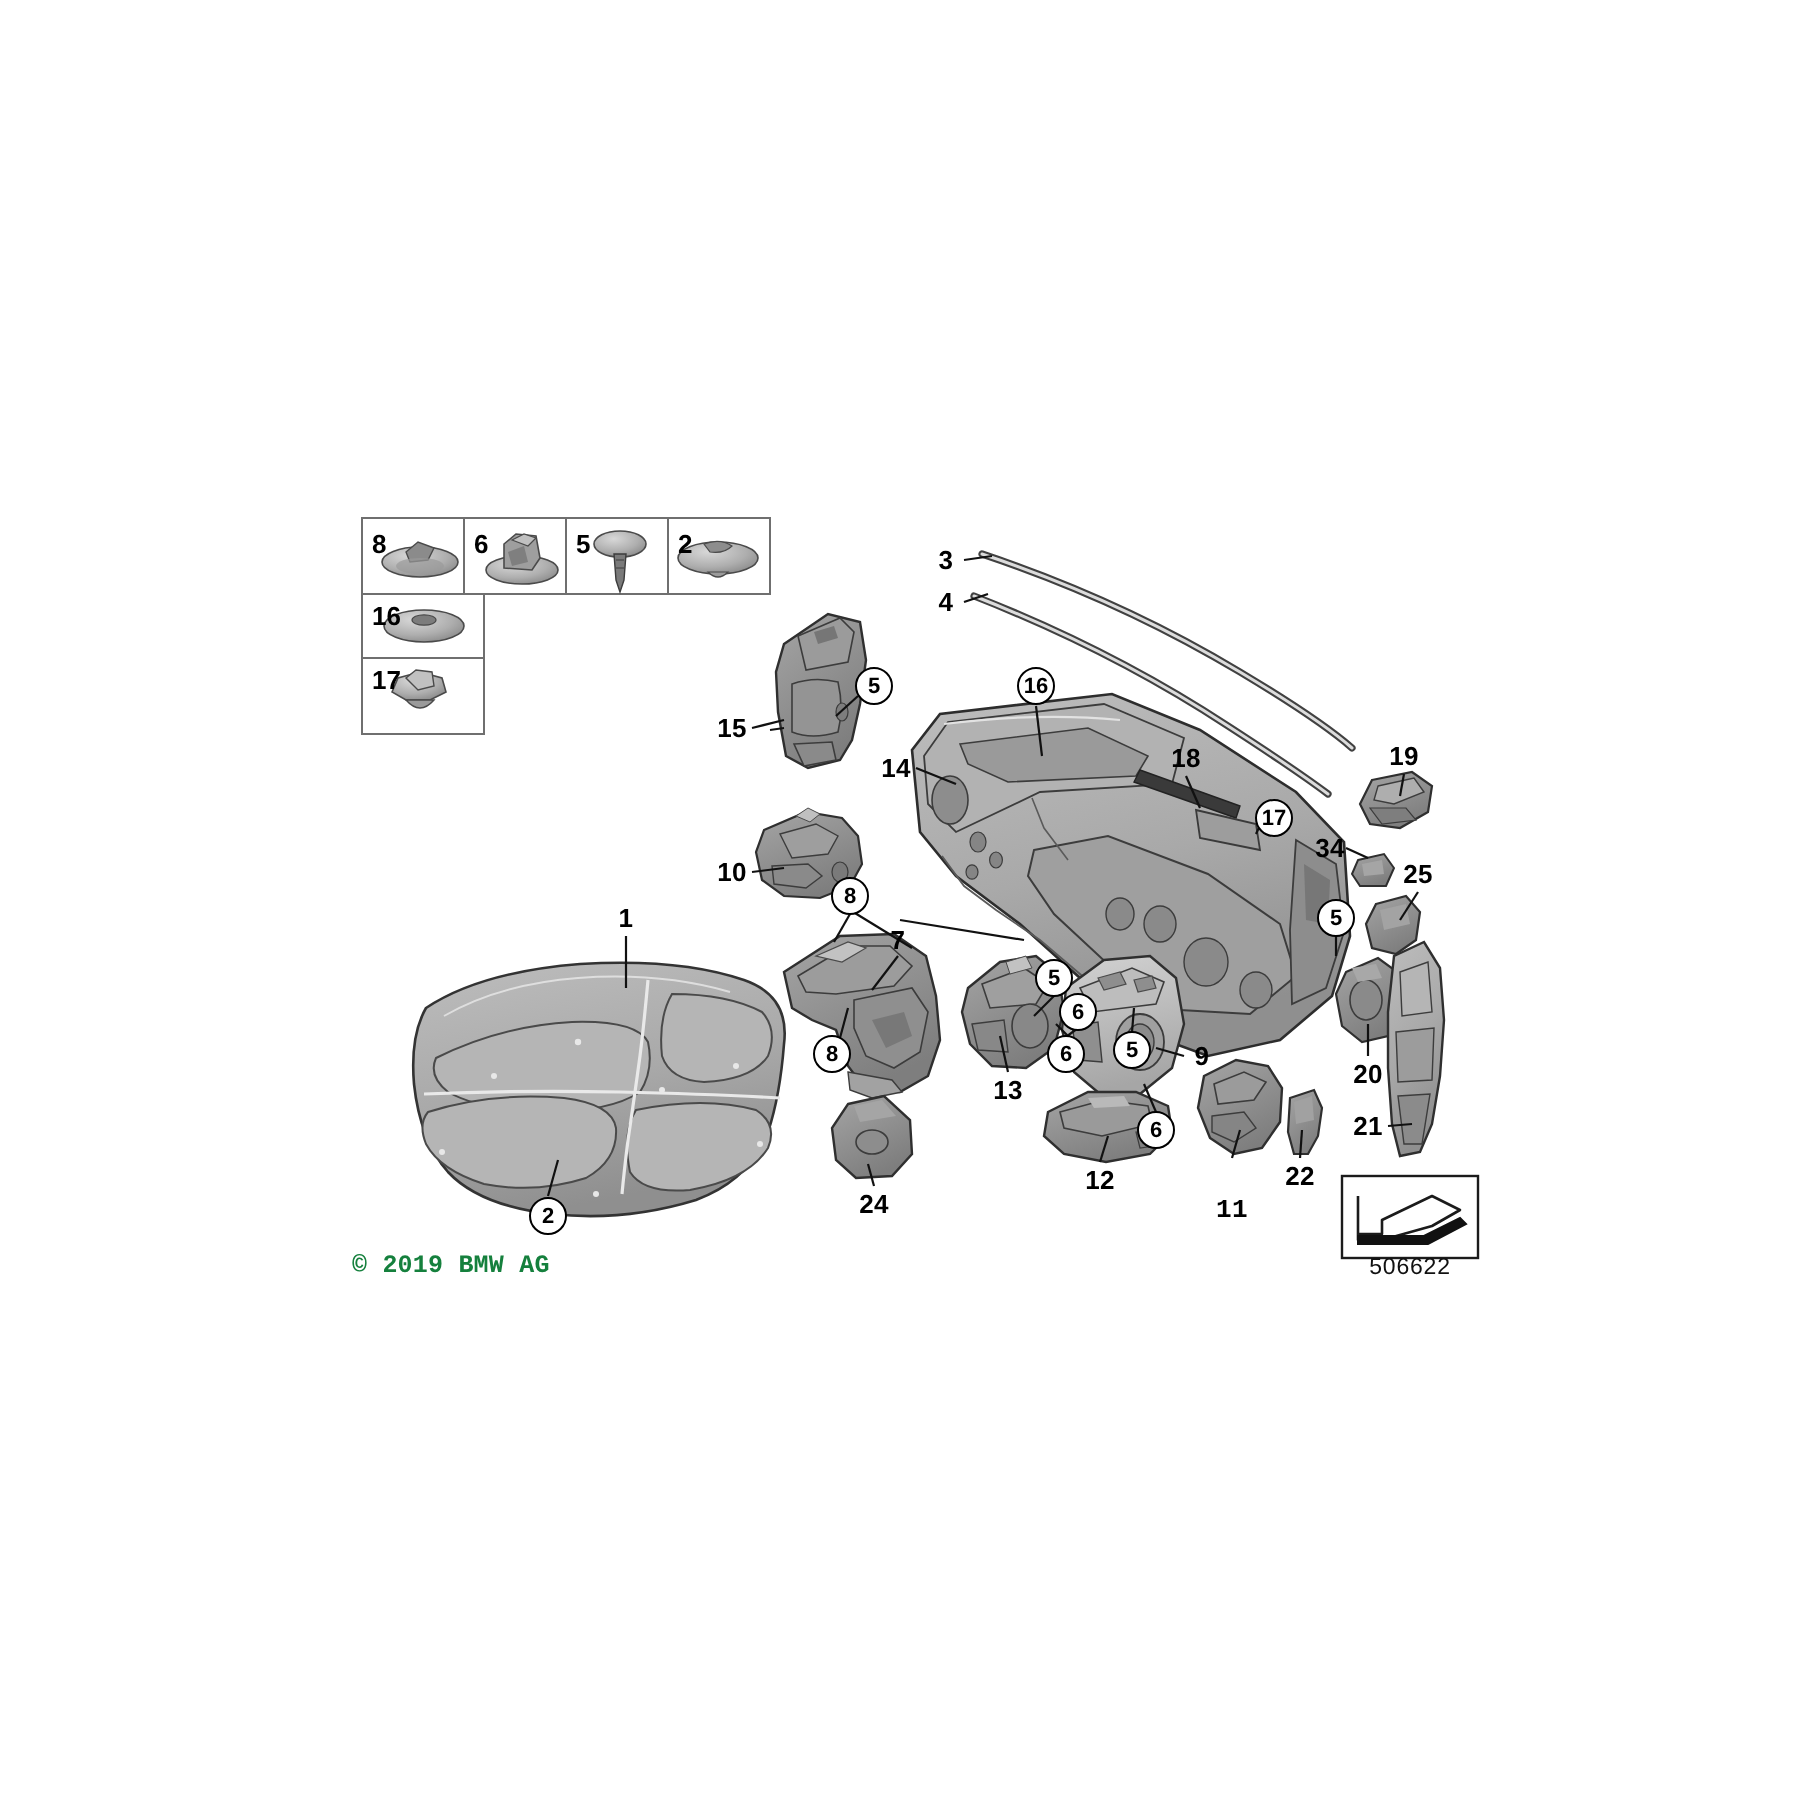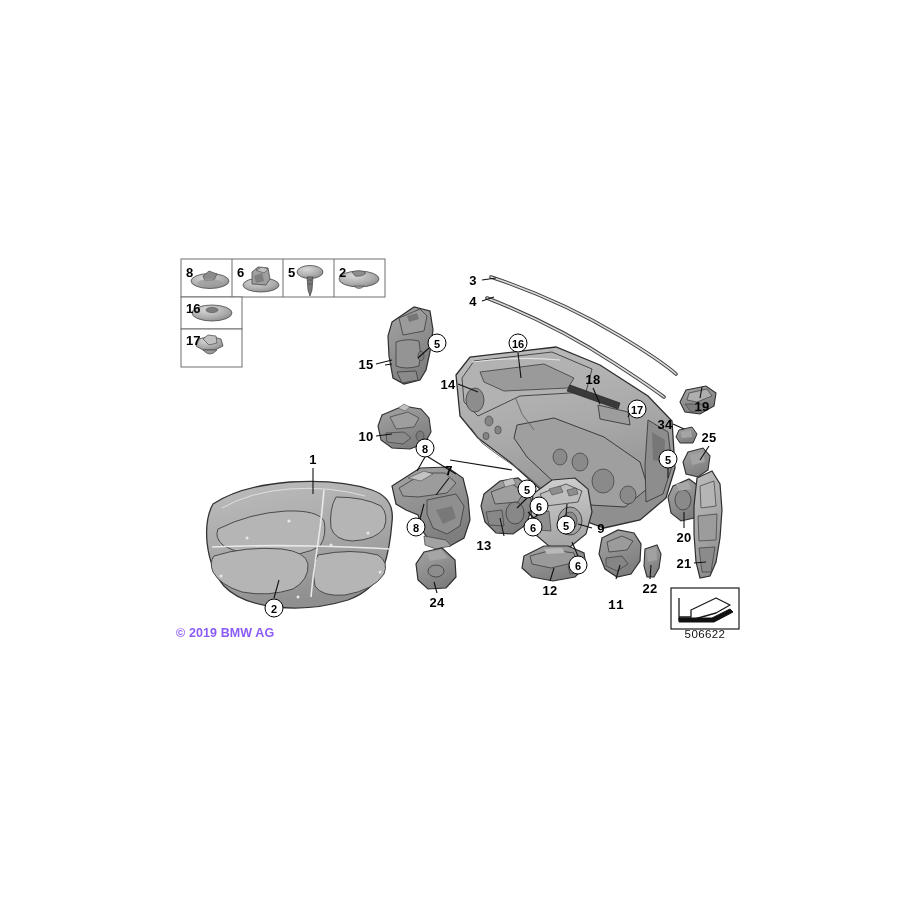--- a/index.html
+++ b/index.html
@@ -58,24 +58,24 @@
   .legend-num {
     position: absolute;
     font-family: "Liberation Sans", sans-serif;
     font-weight: bold;
     font-size: 13px;
     color: #000;
     transform: translate(0, -50%);
   }
   .copyright {
     position: absolute;
-    font-family: Liberation Sans, sans-serif;
+    font-family: Liberation Mono, monospace;
     font-size: 12.5px;
     font-weight: bold;
-    color: #8b5cf6;
+    color: #15803d;
     letter-spacing: 0.1px;
     white-space: nowrap;
   }
   .diagram-id {
     position: absolute;
     font-family: "Liberation Sans", sans-serif;
     font-size: 11.5px;
     color: #111;
     letter-spacing: 0.4px;
     white-space: nowrap;
@@ -384,27 +384,27 @@
   <div class="circ-lbl" style="left:539px; top:506px;">6</div>
   <div class="circ-lbl" style="left:533px; top:527px;">6</div>
   <div class="circ-lbl" style="left:578px; top:565px;">6</div>
   <div class="lbl" style="left:449px; top:470px;">7</div>
   <div class="circ-lbl" style="left:425px; top:448px;">8</div>
   <div class="circ-lbl" style="left:416px; top:527px;">8</div>
   <div class="lbl" style="left:601px; top:528px;">9</div>
   <div class="lbl" style="left:366px; top:436px;text-align:right;">10</div>
   <div class="lbl" style="left:616px; top:605px;font-family:Liberation Mono, monospace;">11</div>
   <div class="lbl" style="left:550px; top:590px;">12</div>
-  <div class="lbl" style="left:484px; top:545px;">13</div>
+  <div class="lbl" style="left:504px; top:545px;">13</div>
   <div class="lbl" style="left:448px; top:384px;">14</div>
   <div class="lbl" style="left:366px; top:364px;">15</div>
   <div class="circ-lbl" style="left:518px; top:343px;">16</div>
   <div class="circ-lbl" style="left:637px; top:409px;">17</div>
   <div class="lbl" style="left:593px; top:379px;">18</div>
-  <div class="lbl" style="left:702px; top:378px;margin-top:28px;">19</div>
+  <div class="lbl" style="left:702px; top:378px;">19</div>
   <div class="lbl" style="left:684px; top:537px;">20</div>
   <div class="lbl" style="left:684px; top:563px;">21</div>
   <div class="lbl" style="left:650px; top:588px;text-align:right;">22</div>
   <div class="lbl" style="left:665px; top:424px;">34</div>
   <div class="lbl" style="left:437px; top:602px;">24</div>
   <div class="lbl" style="left:709px; top:437px;">25</div>
 
   <div class="copyright" style="left:176px; top:626px;">© 2019 BMW AG</div>
   <div class="diagram-id" style="left:705px; top:628px;">506622</div>
 

